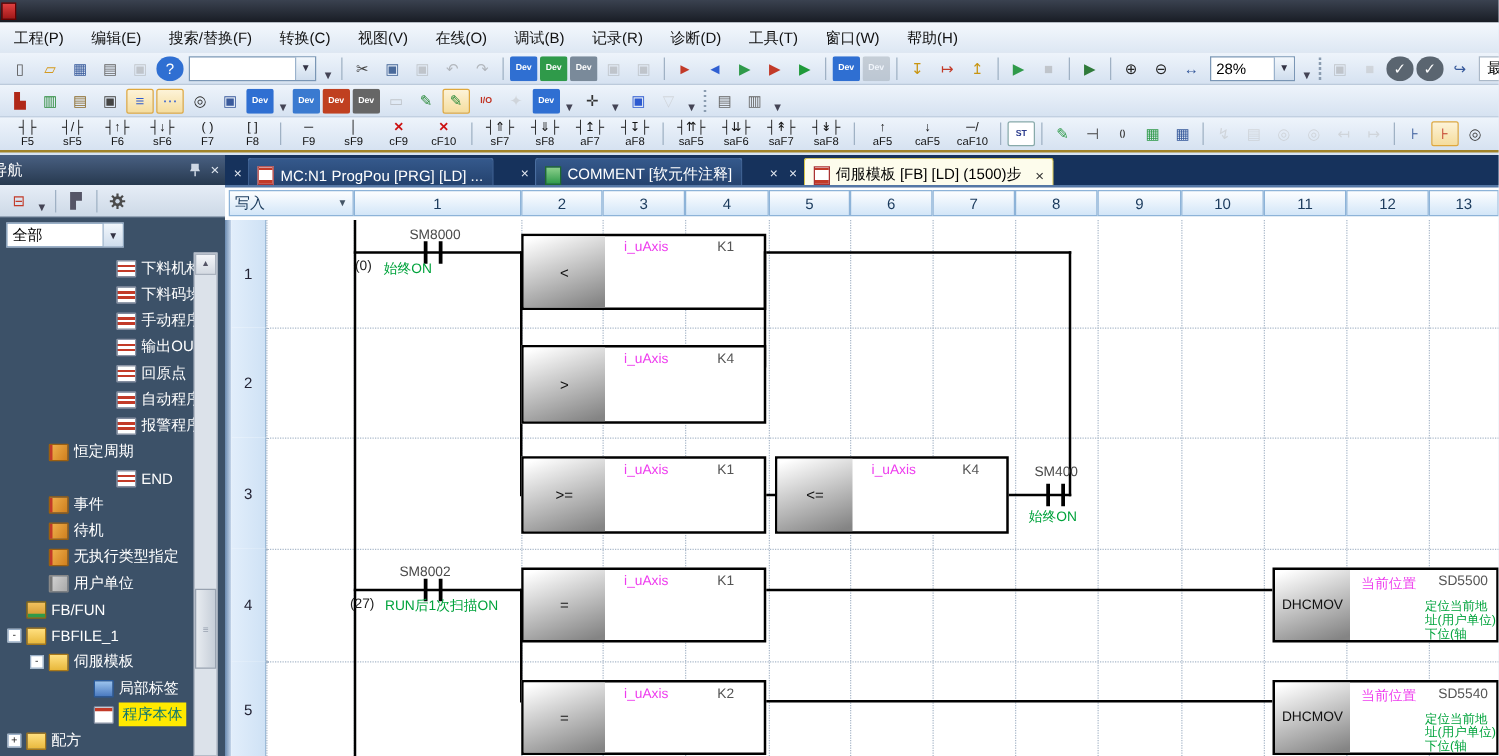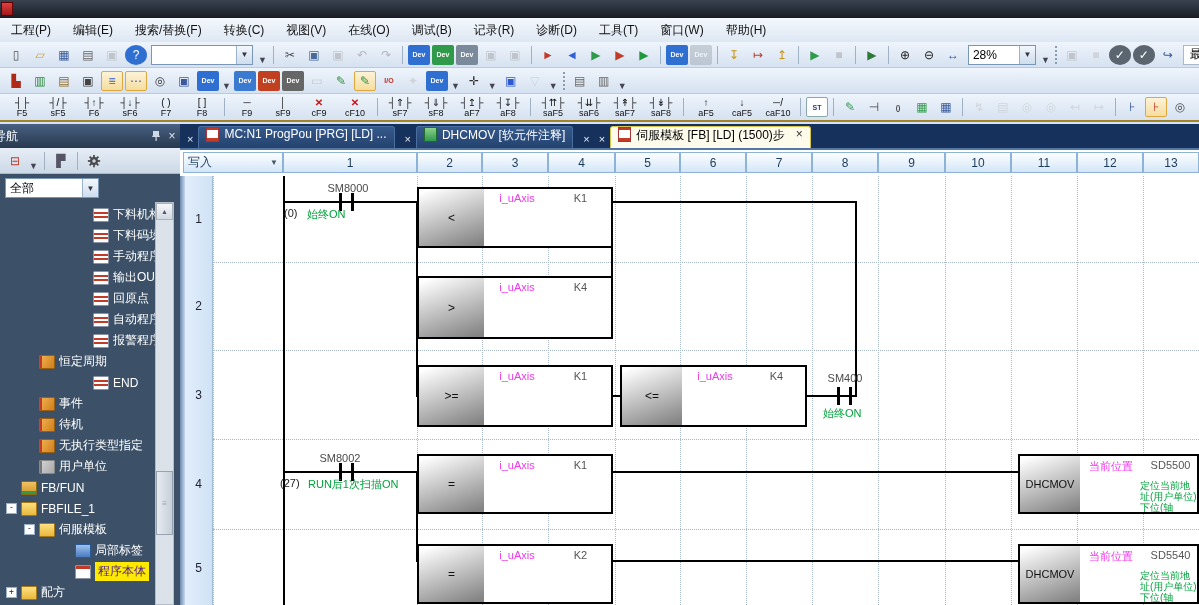--- a/index.html
+++ b/index.html
@@ -52,21 +52,21 @@
   #nav-title{margin-left:-6px;white-space:nowrap}
   #nav-header .hbtn{width:16px;height:16px;display:grid;place-items:center;color:#dfe6ef;flex:none}
   #nav-header .spacer{flex:1}
   #nav-toolbar{position:absolute;left:0;top:24px;width:100%;height:26px;
     background:linear-gradient(#e6edf6,#cdd9e7);border-bottom:1px solid #a8b8c8;display:flex;align-items:center;padding-left:3px;box-sizing:border-box}
   #nav-tree-area{position:absolute;left:0;top:50px;width:100%;bottom:0;background:#3c5168;overflow:hidden}
   #nav-combo{position:absolute;left:2px;top:4px;width:92px}
   #tree{position:absolute;left:0;top:30px;right:23px;bottom:0;overflow:hidden}
   .titem{height:21px;display:flex;align-items:center;gap:4px;color:#fff;white-space:nowrap;overflow:hidden}
   .titem .lbl{overflow:hidden;text-overflow:clip}
-  .titem.sel .lbl{background:#ffe900;color:#4c1d95;padding:1px 3px}
+  .titem.sel .lbl{background:#ffe900;color:#0f766e;padding:1px 3px}
   .exp{width:9px;height:9px;flex:none;background:#fff;border:1px solid #9ab0c8;color:#222;
     font:8px/8px "DejaVu Sans Mono",monospace;text-align:center}
   .expsp{width:11px;flex:none}
   .tico{width:14px;height:12px;flex:none;border-radius:1px}
   .tico.prg{background:repeating-linear-gradient(#fff 0 3px,#c23a28 3px 5px,#fff 5px 7px,#c23a28 7px 9px,#fff 9px 12px);border:1px solid #8a93a5}
   .tico.prgdoc{background:#fff;border:1px solid #8a93a5;box-shadow:inset 0 3px 0 #c23a28}
   .tico.exec{background:linear-gradient(120deg,#f2b24e,#cf7f1e);border:1px solid #9a5f10;box-shadow:inset 2px 0 0 #c23a28}
   .tico.execg{background:linear-gradient(120deg,#d5d5d5,#a8a8a8);border:1px solid #888;box-shadow:inset 2px 0 0 #777}
   .tico.fbfun{background:linear-gradient(#f2c25e,#cf952e);border:1px solid #8a6a10;box-shadow:inset 0 -3px 0 #2f9a4a}
   .tico.folder{background:linear-gradient(#ffe080,#e8b83c);border:1px solid #a87818}
@@ -74,21 +74,21 @@
   
   #nav-scroll{position:absolute;right:6px;top:28px;bottom:0;width:17px;background:#dce2ea;border:1px solid #b4bcc8}
   .sarrow{position:absolute;left:0;width:15px;height:15px;background:linear-gradient(#f4f6f9,#d4dae2);
     border:1px solid #aab2be;display:grid;place-items:center;font-size:7px;color:#556}
   #sthumb{position:absolute;left:0;top:268px;width:15px;height:62px;background:linear-gradient(90deg,#e8ecf1,#c6ced8);
     border:1px solid #98a2b0;display:grid;place-items:center;color:#98a2b0;font-size:8px;line-height:3px}
   
   #editor{position:absolute;left:180px;top:0;right:0;bottom:0}
   #tabbar{position:absolute;left:0;top:0;width:100%;height:24px;background:#16325c;display:flex;align-items:flex-end;
     padding-left:3px;box-sizing:border-box;overflow:hidden}
-  .tab{height:21px;display:flex;align-items:flex-start;gap:5px;padding:0 7px;margin-right:6px;white-space:nowrap;
+  .tab{height:21px;display:flex;align-items:flex-end;gap:5px;padding:0 7px;margin-right:18px;white-space:nowrap;
     background:linear-gradient(#35598c,#24426e);border:1px solid #4a6ea0;border-bottom:none;
     border-radius:3px 3px 0 0;color:#fff;flex:none}
   .tab.active{background:#fdfcec;color:#000;border:1px solid #d6c44a;border-bottom:none}
   .tabx{color:#e8edf4;font-size:11px;margin:0 5px 3px 4px;flex:none}
   .tab.active .tabxin{color:#333;margin-left:6px}
   .tabico{width:11px;height:13px;flex:none}
   .tabico.prg{background:#fff;border:1px solid #a33;box-shadow:inset 0 -3px 0 #c23a28,inset 0 2px 0 #c23a28}
   .tabico.cmt{background:linear-gradient(#8cd08c,#2f9a4a);border:1px solid #1e6a30}
   .tabico.wat{background:repeating-linear-gradient(90deg,#cdd6e2 0 3px,#5a7186 3px 4px),#cdd6e2;border:1px solid #445}
   #lbody{position:absolute;left:0;top:24px;right:0;bottom:0;background:#fff;border-top:2px solid #5577a5;overflow:hidden}
@@ -482,21 +482,21 @@
   <div id="editor">
     <div id="tabbar">
         <span class="tabx">×</span>
         <div class="tab">
           <span class="tabico prg"></span>
           <span>MC:N1 ProgPou [PRG] [LD] ...</span>
         </div>
         <span class="tabx">×</span>
         <div class="tab">
           <span class="tabico cmt"></span>
-          <span>DHCMOV [软元件注释]</span>
+          <span>COMMENT [软元件注释]</span>
         </div>
         <span class="tabx">×</span>
         <span class="tabx">×</span>
         <div class="tab active">
           <span class="tabico prg"></span>
           <span>伺服模板 [FB] [LD] (1500)步</span>
           <span class="tabxin">×</span>
         </div>
       </div>
     <div id="lbody">

